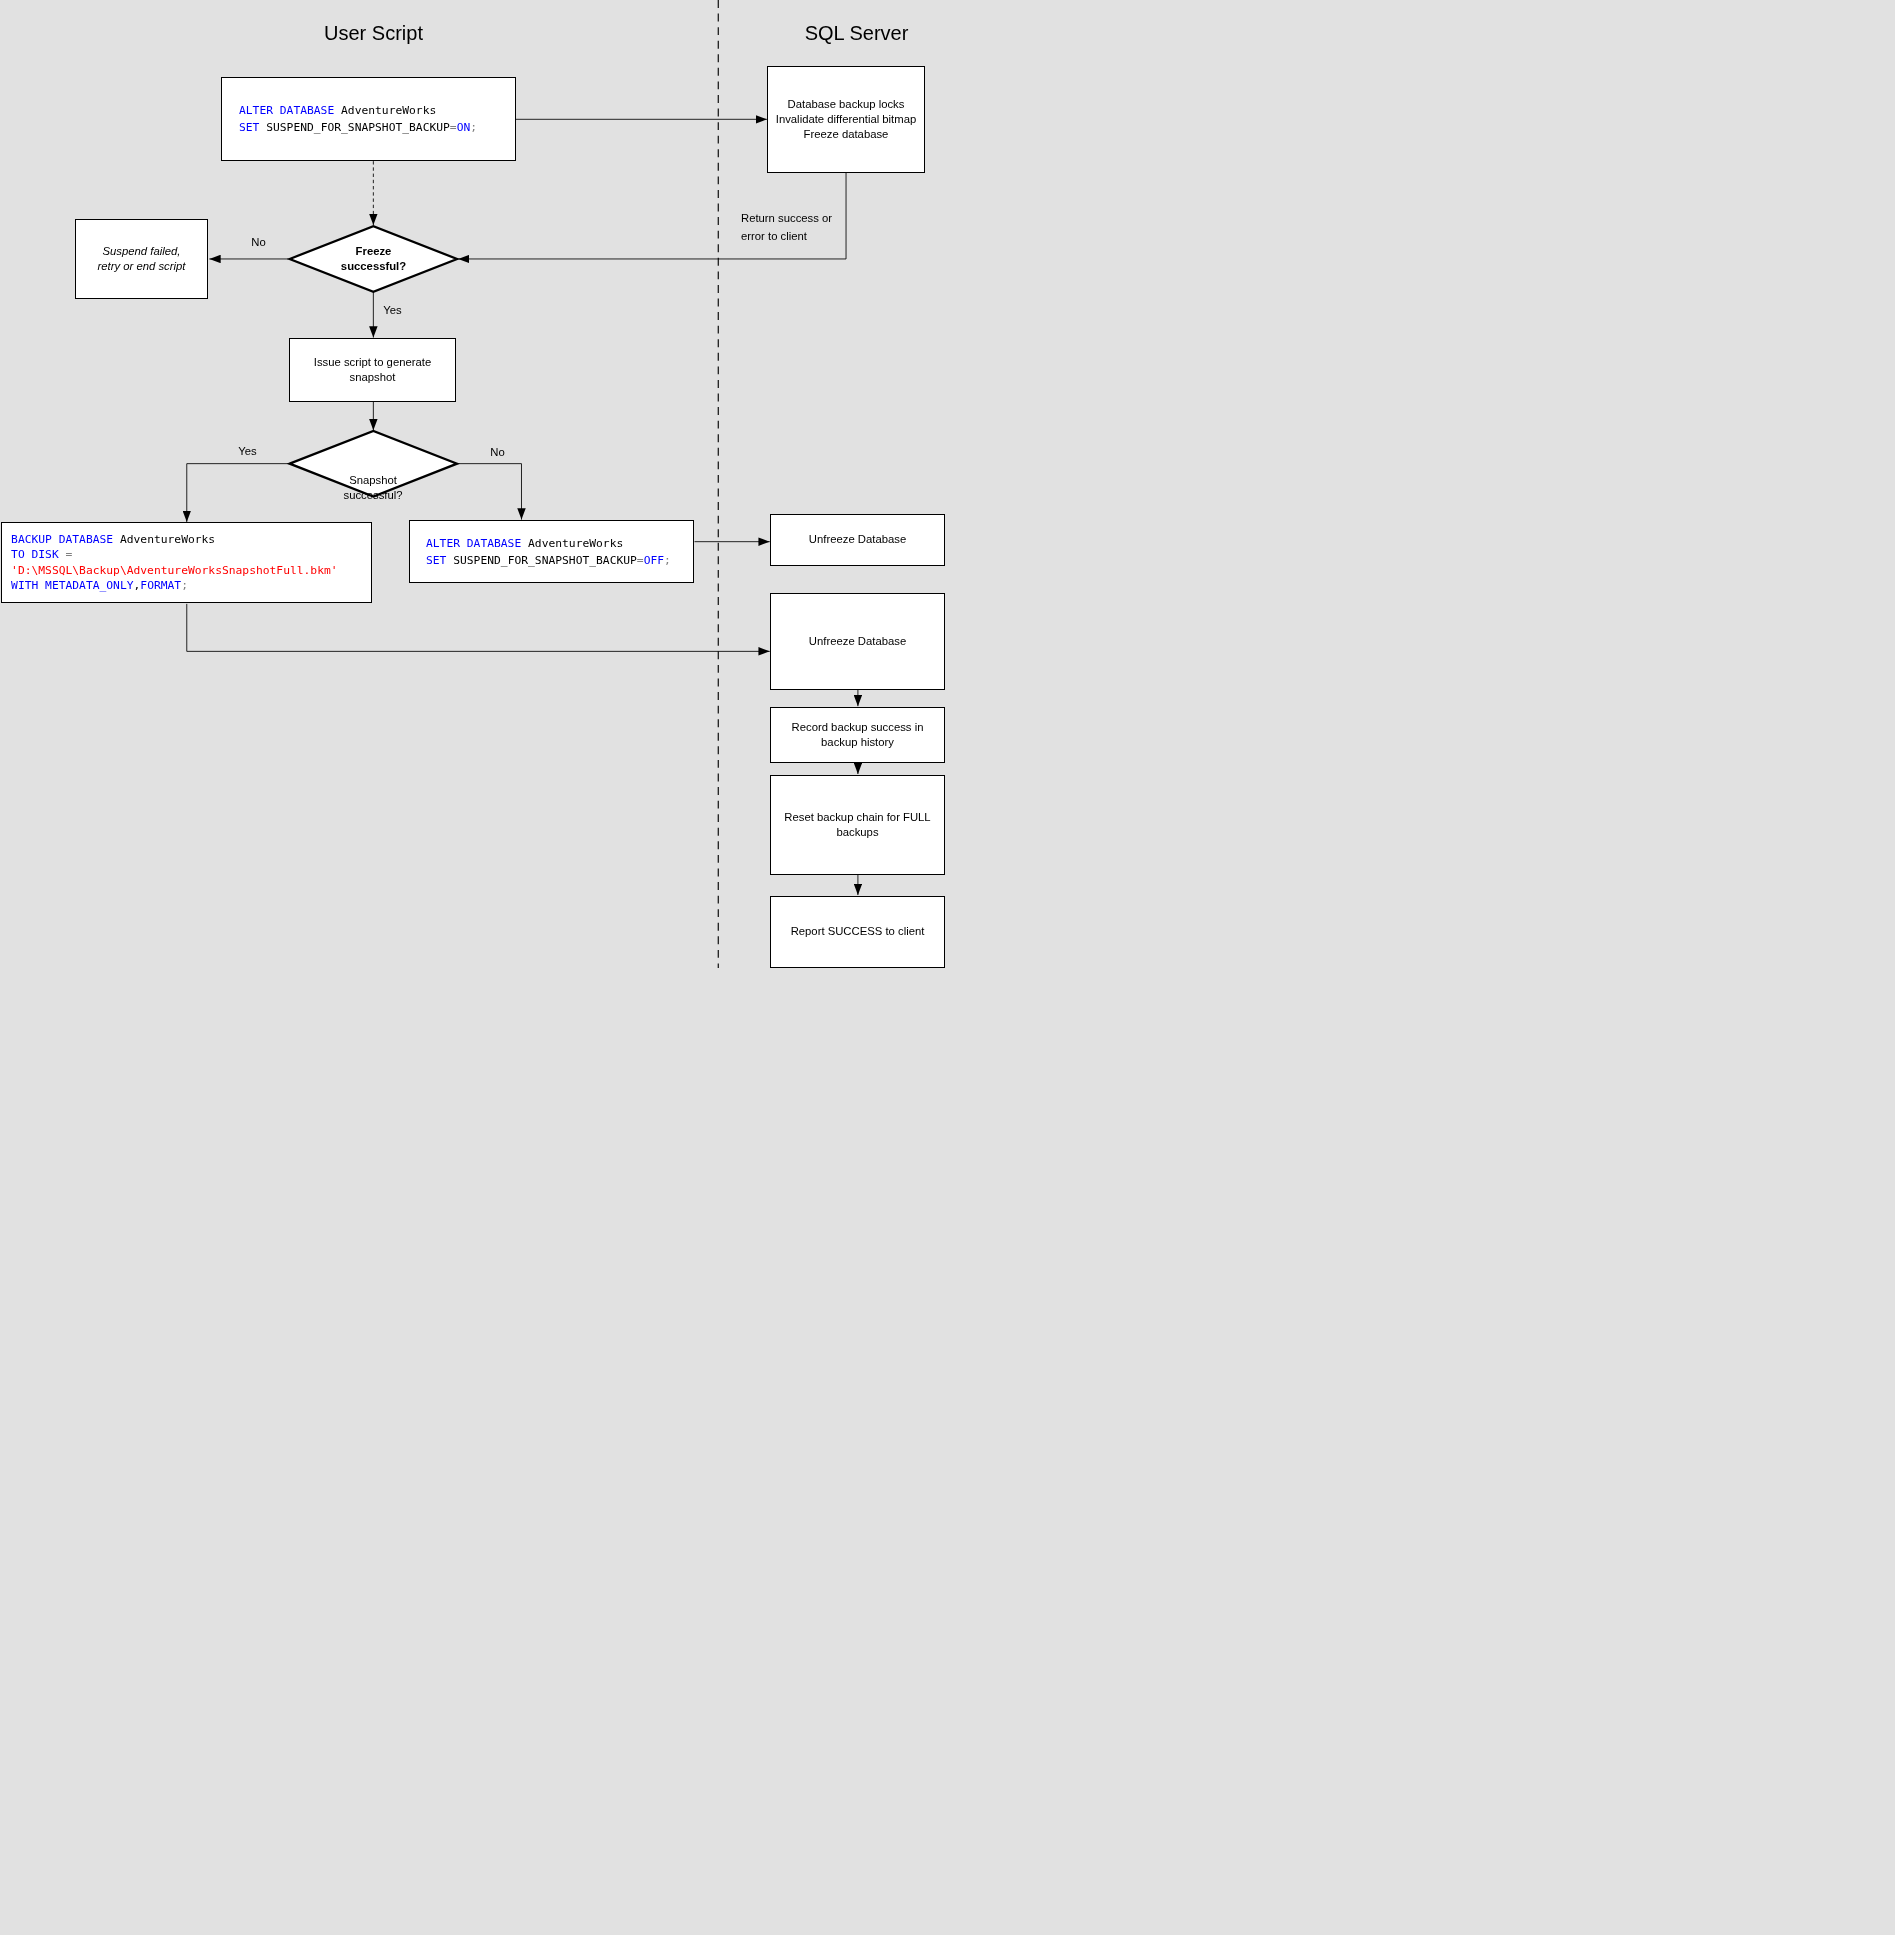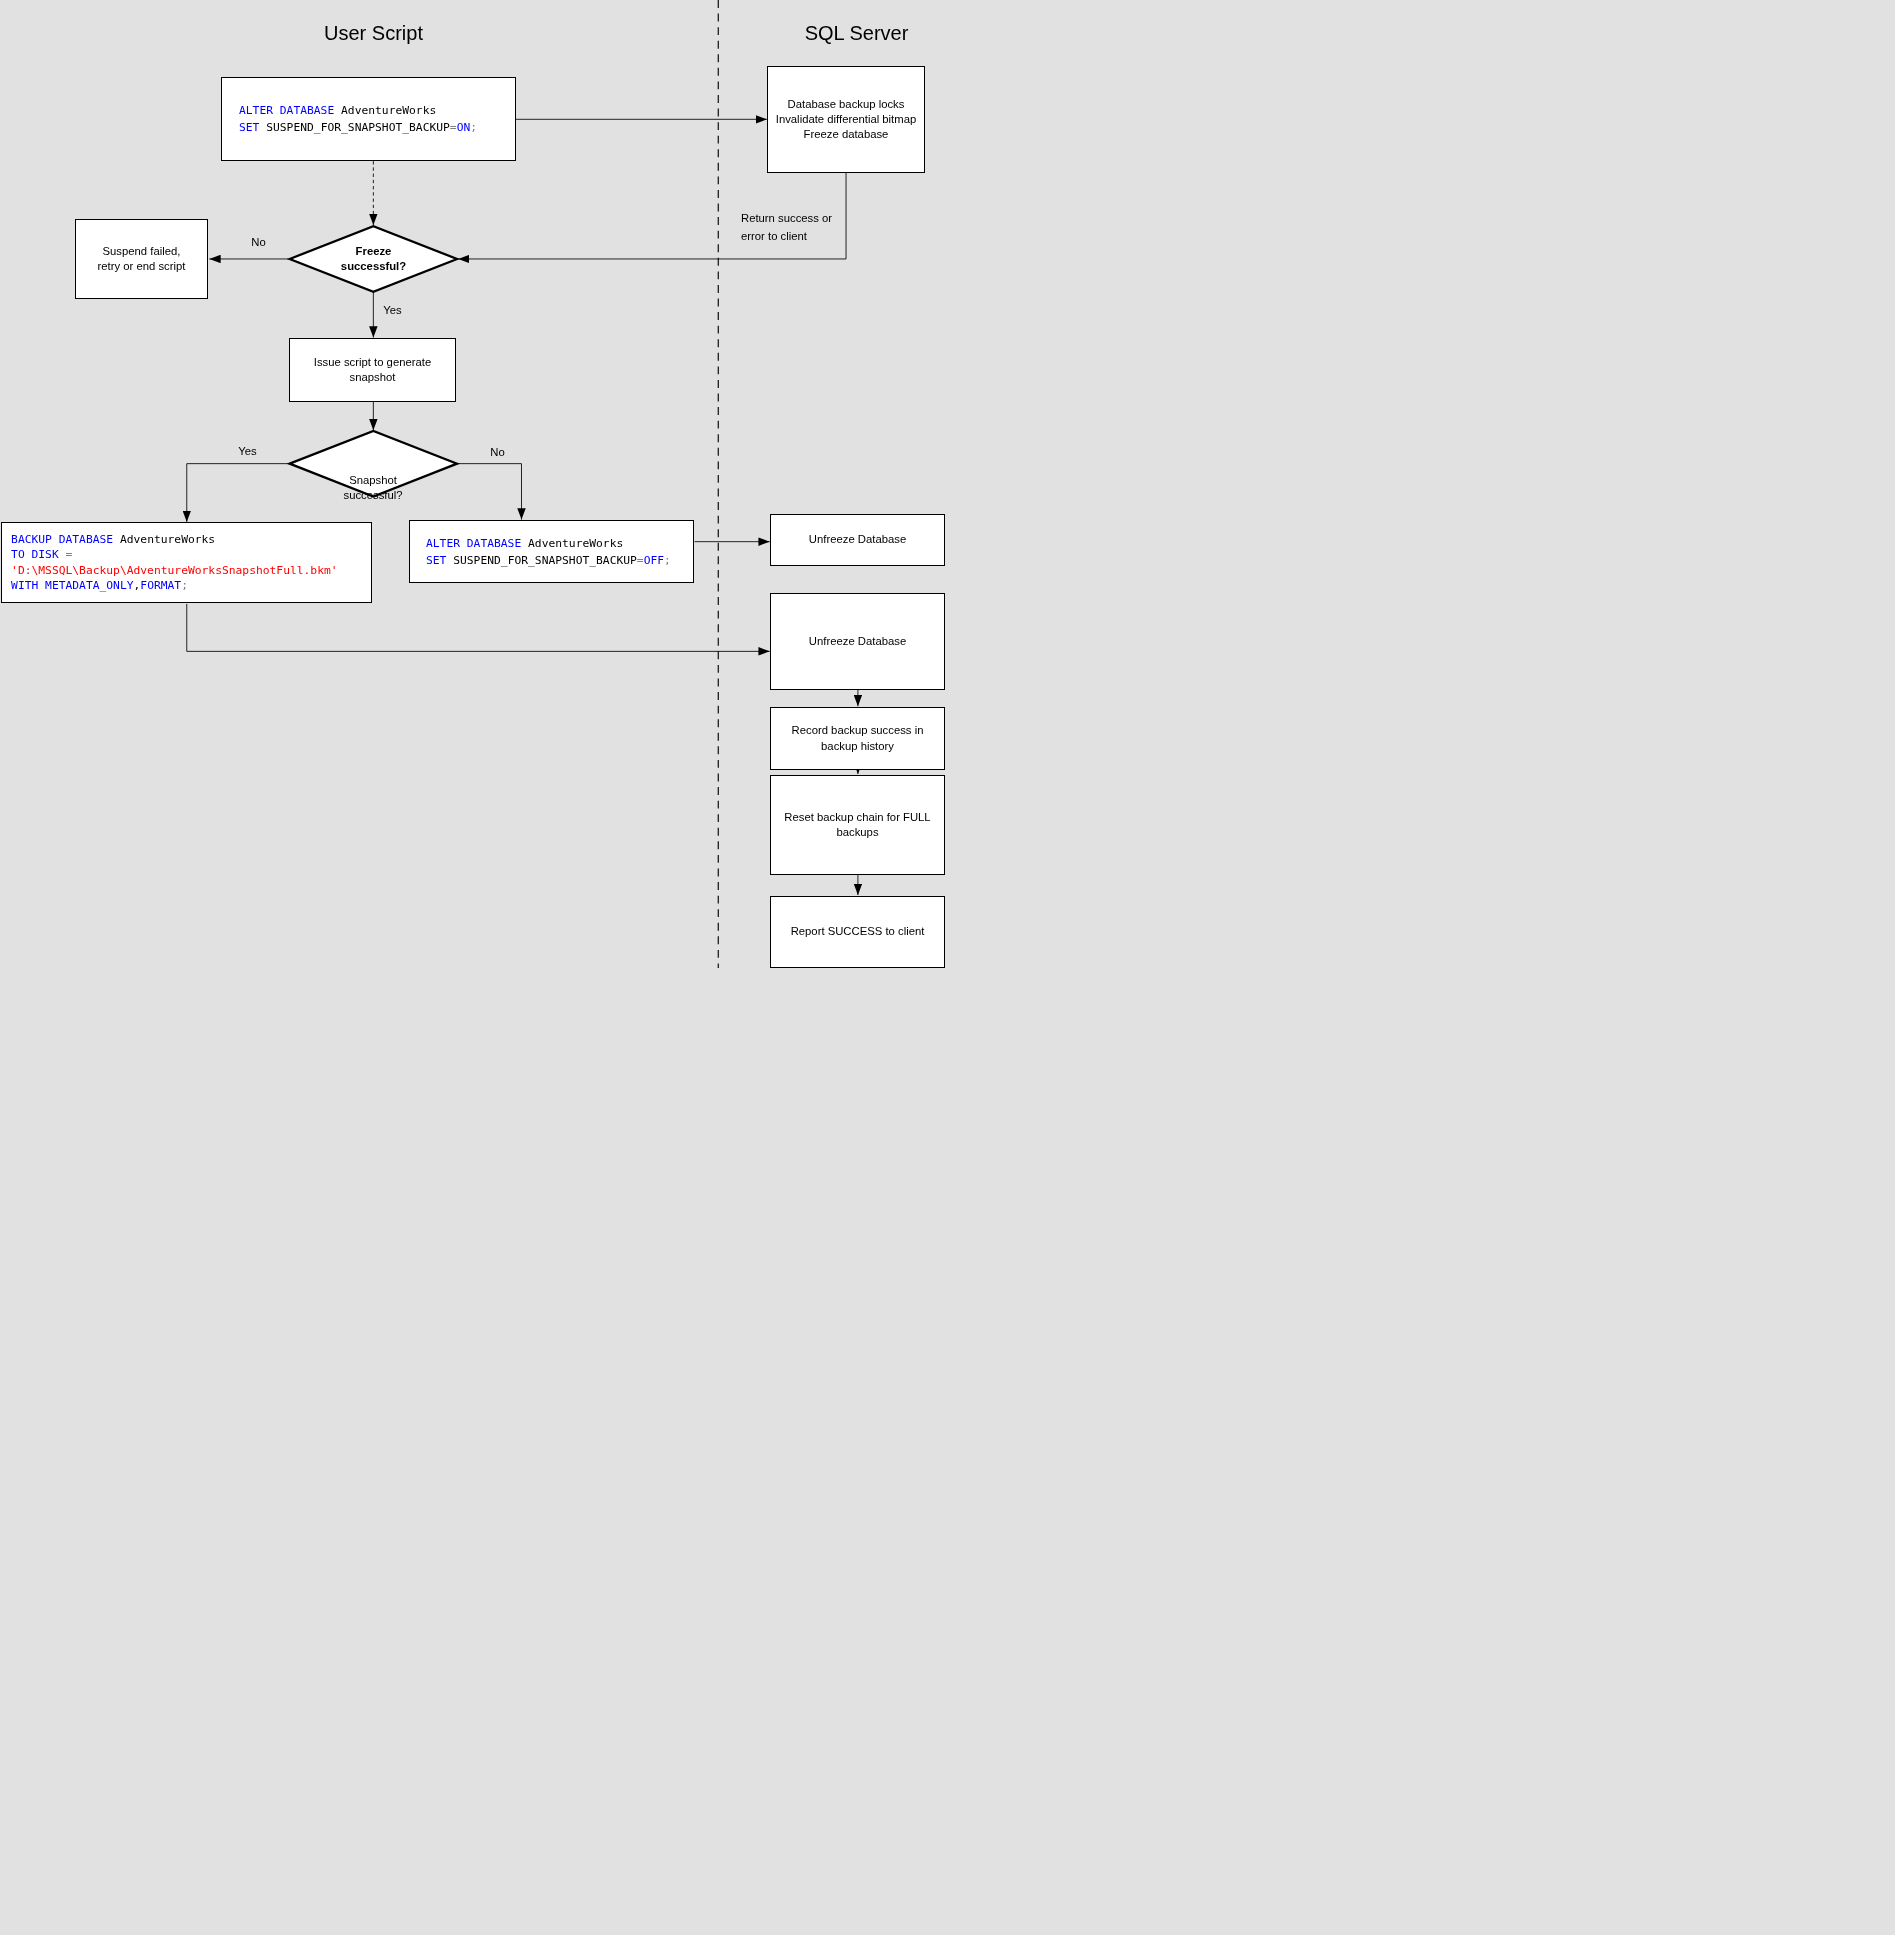--- a/index.html
+++ b/index.html
@@ -121,21 +121,21 @@
     <div>Database backup locks</div>
     <div>Invalidate differential bitmap</div>
     <div>Freeze database</div>
   </div>
 
   <div class="note" style="left:741px;top:210px;width:107px;">
     <div>Return success or</div>
     <div>error to client</div>
   </div>
 
-  <div class="pbox" style="left:75px;top:219px;width:133px;height:80px;">
+  <div class="pbox" style="left:75px;top:219px;width:133px;height:80px;font-style:italic;">
     <div>Suspend failed,</div>
     <div>retry or end script</div>
   </div>
 
   <div class="dlabel" style="left:331px;top:242px;width:85px;height:34px;font-weight:bold;">Freeze successful?</div>
 
   <div class="edge-label" style="left:233px;top:236px;">No</div>
   <div class="edge-label" style="left:367px;top:304px;">Yes</div>
 
   <div class="pbox" style="left:289px;top:338px;width:167px;height:64px;">Issue script to generate snapshot</div>
@@ -154,20 +154,20 @@
 
   <div class="codebox" style="left:409px;top:520px;width:285px;height:63px;padding-left:16px;">
     <div class="codeline"><span class="kw">ALTER DATABASE </span><span class="id">AdventureWorks</span></div>
     <div class="codeline"><span class="kw">SET </span><span class="id">SUSPEND_FOR_SNAPSHOT_BACKUP</span><span class="op">=</span><span class="kw">OFF</span><span class="op">;</span></div>
   </div>
 
   <div class="pbox" style="left:770px;top:514px;width:175px;height:52px;">Unfreeze Database</div>
 
   <div class="pbox" style="left:770px;top:593px;width:175px;height:97px;">Unfreeze Database</div>
 
-  <div class="pbox" style="left:770px;top:707px;width:175px;height:63px;">Record backup success in backup history</div>
+  <div class="pbox" style="left:770px;top:707px;width:175px;height:56px;">Record backup success in backup history</div>
 
   <div class="pbox" style="left:770px;top:775px;width:175px;height:100px;">Reset backup chain for FULL backups</div>
 
   <div class="pbox" style="left:770px;top:896px;width:175px;height:72px;">Report SUCCESS to client</div>
 
 </div>
 
 
 </body></html>

